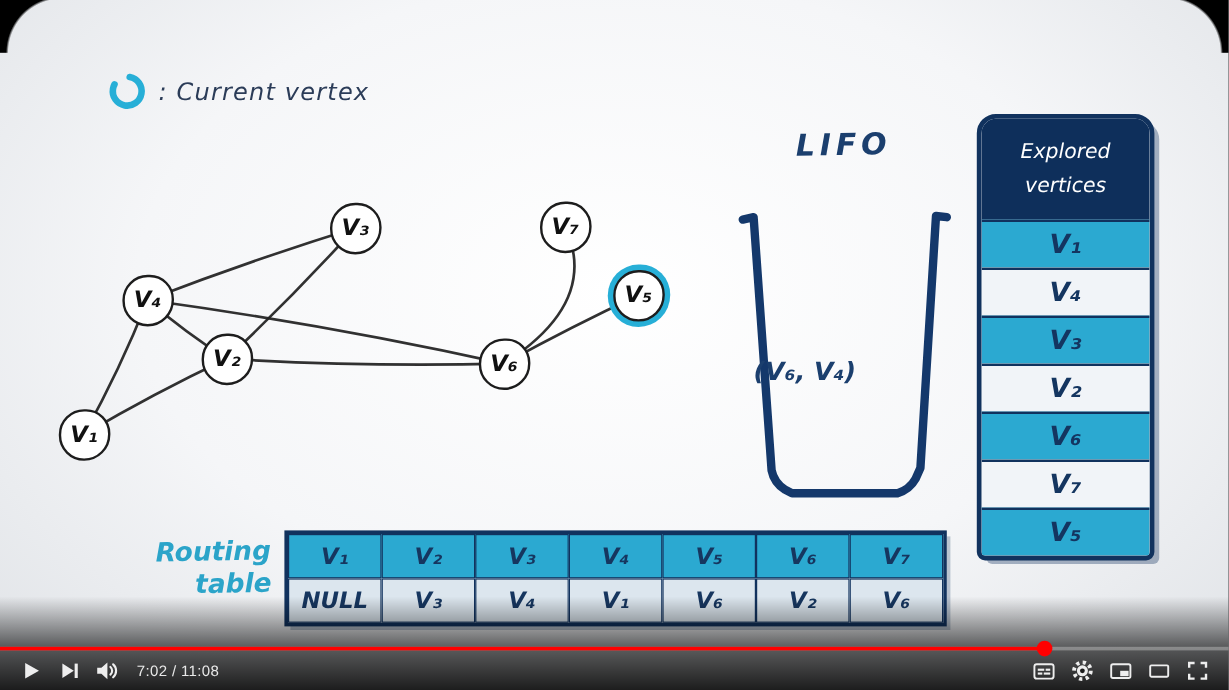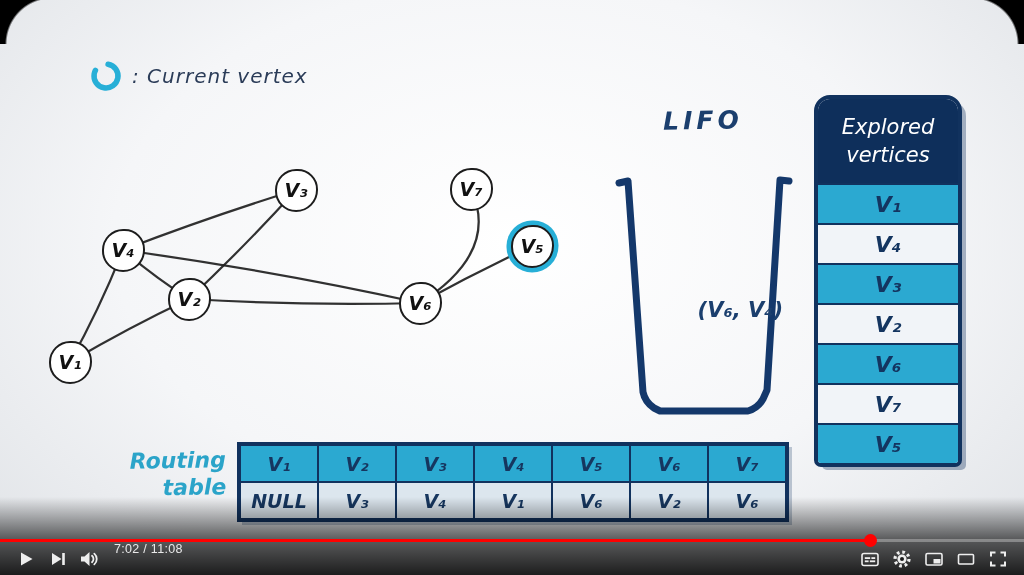--- a/index.html
+++ b/index.html
@@ -22,28 +22,28 @@
   .vertex { position:absolute; width:43px; height:43px; border-radius:50% 48% 52% 50%;
             background:#fff; border:2.6px solid #1d1d1d; display:flex; align-items:center;
             justify-content:center; font-size:19px; font-style:italic; font-weight:600; color:#111; }
   .vertex.current { box-shadow:0 0 0 4.5px #27afd7; }
 
   
   .lifo-title { position:absolute; left:648px; top:106px; width:110px; text-align:center;
                 font-size:25px; font-weight:bold; font-style:italic; color:#1b3f6e;
                 letter-spacing:4px; transform:rotate(-1deg); }
   .stack-svg { position:absolute; left:610px; top:168px; }
-  .stack-items { position:absolute; left:628px; top:294px; width:155px; text-align:right; }
+  .stack-items { position:absolute; left:628px; top:294px; width:155px; text-align:left; }
   .stack-item { font-size:21px; font-style:italic; font-weight:600; color:#1b3f6e; line-height:32px; }
 
   
   .explored { position:absolute; left:814px; top:95px; width:148px; background:#fff;
               border:4px solid #11325e; border-radius:16px 16px 7px 7px;
               box-shadow:6px 5px 0 -2px rgba(17,50,94,.35); overflow:hidden; }
-  .explored-header { background:#0e2f5b; color:#fff; text-align:center; font-size:21px;
+  .explored-header { background:#0e2f5b; color:#fff; text-align:center; font-size:17px;
                      font-style:italic; line-height:28px; padding:14px 0; white-space:pre-line; }
   .exp-row { height:40px; display:flex; align-items:center; justify-content:center;
              font-size:22px; font-style:italic; font-weight:600; color:#143560;
              background:#f1f4f8; border-top:2px solid #11325e; }
   .exp-row.hl { background:#2ba9d1; }
 
   
   .routing-label { position:absolute; left:128px; top:447px; width:98px; text-align:right;
                    font-size:22px; font-style:italic; font-weight:bold; color:#2ba4c9;
                    line-height:27px; white-space:pre-line; transform:rotate(-1deg); }
@@ -55,21 +55,21 @@
   .rt-head { background:#2ba9d1; }
   .rt-val  { background:#dce6ee; }
 
   
   .controls-gradient { position:absolute; left:0; right:0; bottom:0; height:78px;
       background:linear-gradient(to top, rgba(0,0,0,.88) 0%, rgba(0,0,0,.62) 45%, rgba(0,0,0,0) 100%); }
   .progress { position:absolute; left:0; right:0; bottom:33px; height:3px; background:rgba(255,255,255,.3); }
   .progress-played { position:absolute; left:0; top:0; bottom:0; background:#f00; }
   .progress-scrubber { position:absolute; top:-5px; width:13px; height:13px; border-radius:50%; background:#f00; }
   .buttons-row { position:absolute; left:0; right:0; bottom:0; height:33px; display:flex;
-                 padding:0 10px; }
+                 align-items:center; padding:0 10px; }
   .ctl { width:32px; height:33px; display:flex; align-items:center; justify-content:center; cursor:pointer; }
   .ctl svg { display:block; }
   .time { color:#e9e9e9; font-family:"Liberation Sans", sans-serif; font-size:12.5px;
           margin-left:8px; letter-spacing:.3px; }
   .right-group { margin-left:auto; display:flex; }
 </style>
 </head>
 <body>
 
 <div class="frame">

